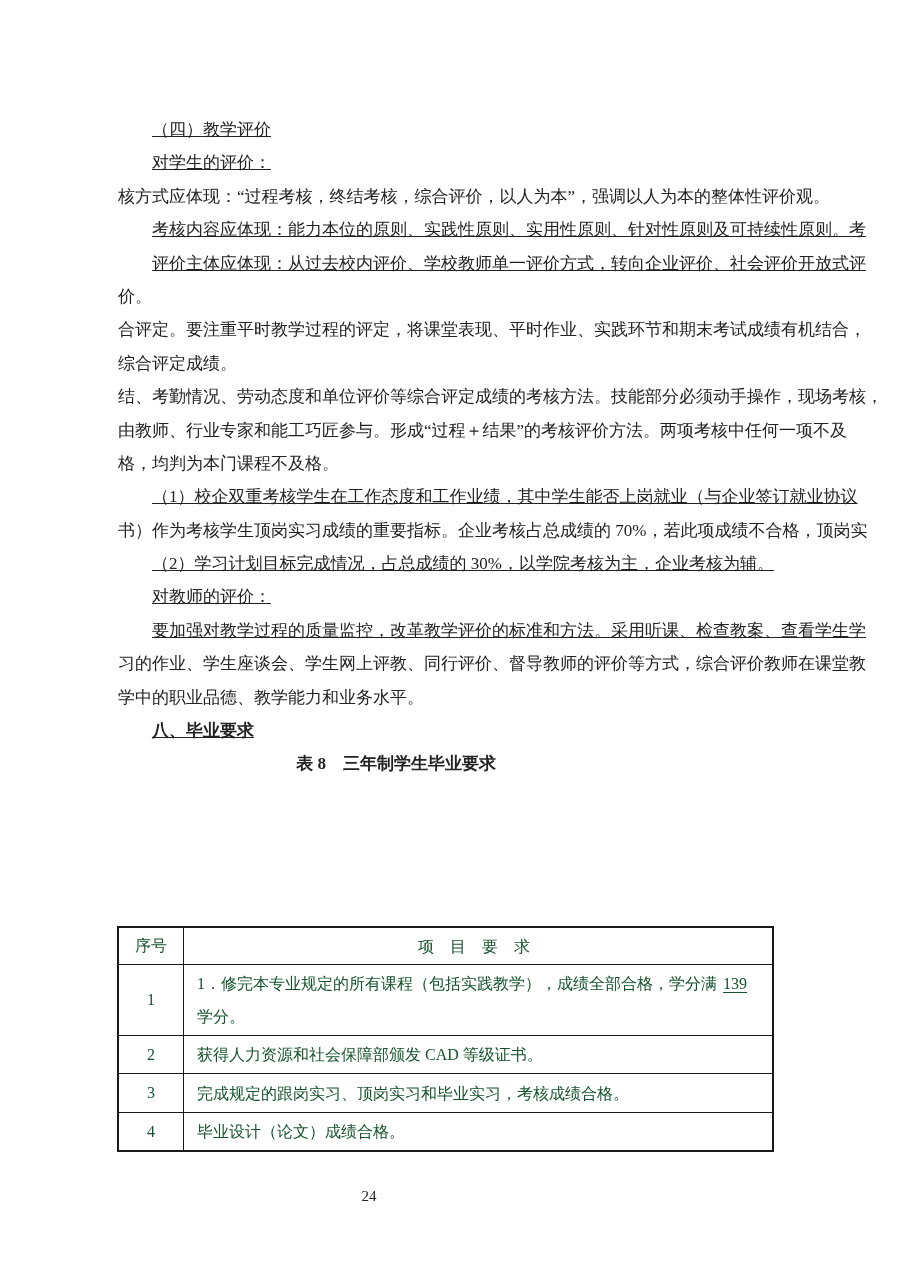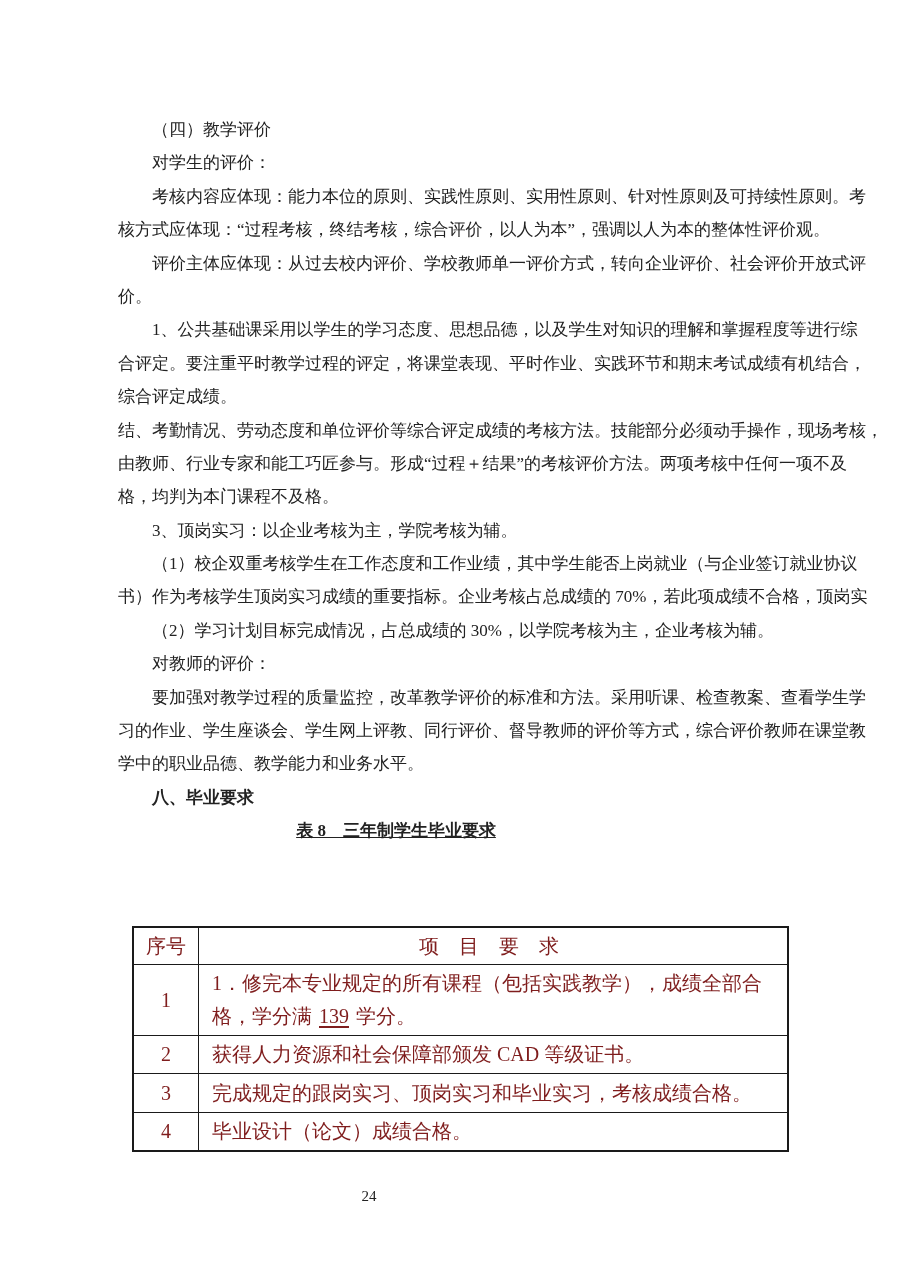--- a/index.html
+++ b/index.html
@@ -17,39 +17,38 @@
     left: 118px;
     top: 113px;
     width: 720px;
     font-size: 17px;
   }
   .ln {
     height: 33.4px;
     line-height: 33.4px;
     white-space: nowrap;
   }
-  .ind { padding-left: 34px; }
+  .ind { padding-left: 34px; text-decoration: underline; }
   .heading { font-weight: bold; }
   .caption {
     font-weight: bold;
     margin-left: -118px;
     width: 792px;
     text-align: center;
     padding-left: 0;
-    text-decoration: underline;
   }
   table.req {
     position: absolute;
-    left: 132px;
+    left: 117px;
     top: 926px;
     width: 657px;
     border-collapse: collapse;
     table-layout: fixed;
-    font-size: 20px;
-    color: #7f1d1d;
+    font-size: 16px;
+    color: #14532d;
   }
   table.req td {
     border: 1px solid #1a1a1a;
     vertical-align: middle;
   }
   table.req { border: 2px solid #1a1a1a; }
   td.c1 {
     width: 62px;
     text-align: center;
   }
@@ -82,31 +81,29 @@
   }
 </style>
 </head>
 <body>
 
 <div class="page">
 
   <div class="body-text">
     <div class="ln ind">（四）教学评价</div>
     <div class="ln ind">对学生的评价：</div>
+    <div class="ln">核方式应体现：“过程考核，终结考核，综合评价，以人为本”，强调以人为本的整体性评价观。</div>
     <div class="ln ind">考核内容应体现：能力本位的原则、实践性原则、实用性原则、针对性原则及可持续性原则。考</div>
-    <div class="ln">核方式应体现：“过程考核，终结考核，综合评价，以人为本”，强调以人为本的整体性评价观。</div>
     <div class="ln ind">评价主体应体现：从过去校内评价、学校教师单一评价方式，转向企业评价、社会评价开放式评</div>
     <div class="ln">价。</div>
-    <div class="ln ind">1、公共基础课采用以学生的学习态度、思想品德，以及学生对知识的理解和掌握程度等进行综</div>
     <div class="ln">合评定。要注重平时教学过程的评定，将课堂表现、平时作业、实践环节和期末考试成绩有机结合，</div>
     <div class="ln">综合评定成绩。</div>
     <div class="ln">结、考勤情况、劳动态度和单位评价等综合评定成绩的考核方法。技能部分必须动手操作，现场考核，</div>
     <div class="ln">由教师、行业专家和能工巧匠参与。形成“过程＋结果”的考核评价方法。两项考核中任何一项不及</div>
     <div class="ln">格，均判为本门课程不及格。</div>
-    <div class="ln ind">3、顶岗实习：以企业考核为主，学院考核为辅。</div>
     <div class="ln ind">（1）校企双重考核学生在工作态度和工作业绩，其中学生能否上岗就业（与企业签订就业协议</div>
     <div class="ln">书）作为考核学生顶岗实习成绩的重要指标。企业考核占总成绩的 70%，若此项成绩不合格，顶岗实</div>
     <div class="ln ind">（2）学习计划目标完成情况，占总成绩的 30%，以学院考核为主，企业考核为辅。</div>
     <div class="ln ind">对教师的评价：</div>
     <div class="ln ind">要加强对教学过程的质量监控，改革教学评价的标准和方法。采用听课、检查教案、查看学生学</div>
     <div class="ln">习的作业、学生座谈会、学生网上评教、同行评价、督导教师的评价等方式，综合评价教师在课堂教</div>
     <div class="ln">学中的职业品德、教学能力和业务水平。</div>
     <div class="ln ind heading">八、毕业要求</div>
     <div class="ln caption">表 8　三年制学生毕业要求</div>
   </div>

